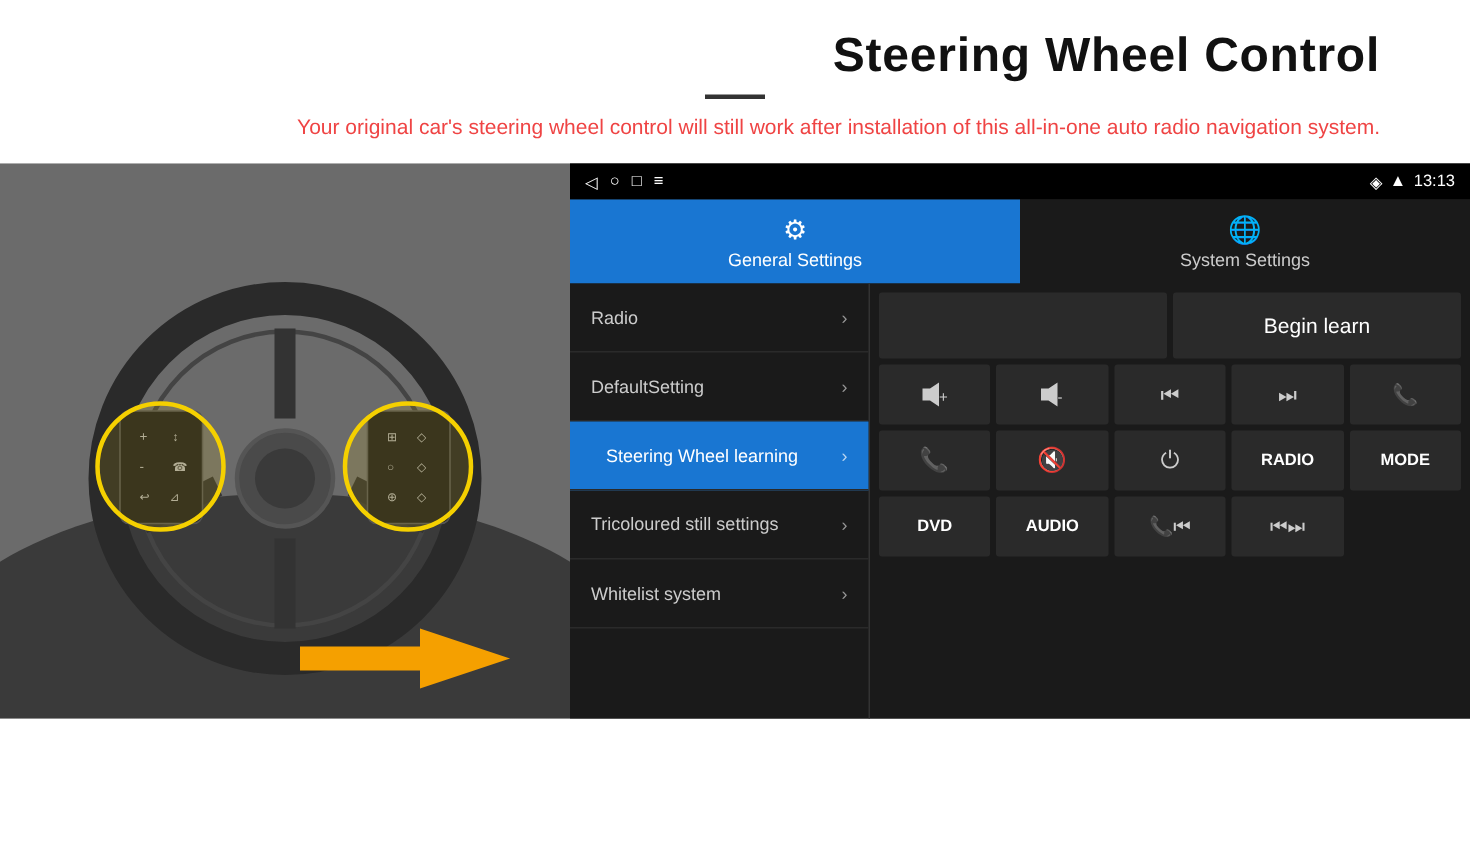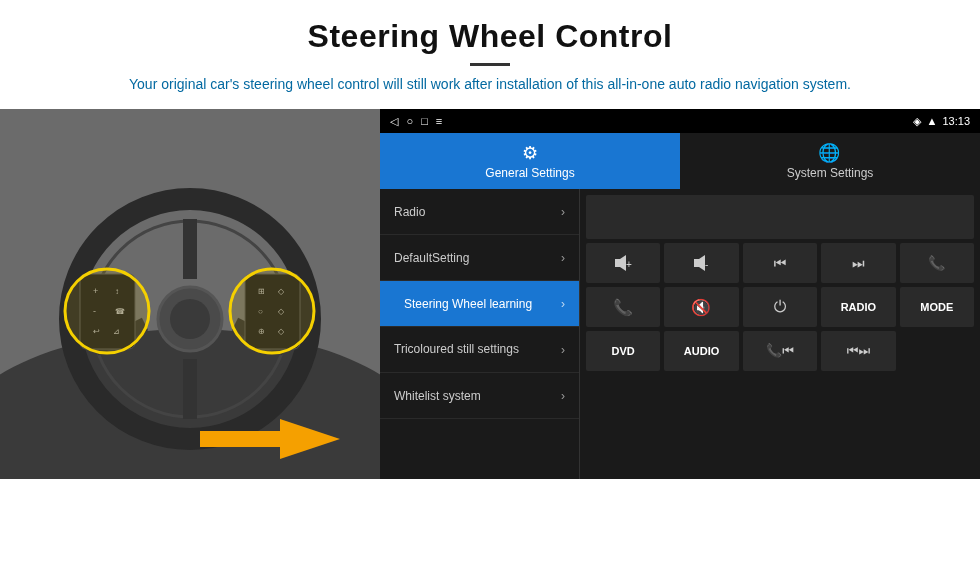--- a/index.html
+++ b/index.html
@@ -5,38 +5,38 @@
     * { box-sizing: border-box; margin: 0; padding: 0; }
     body {
       width: 980px;
       min-height: 564px;
       background: #fff;
       font-family: Arial, sans-serif;
       overflow: hidden;
     }
 
     .page-header {
-      text-align: center;
+      text-align: right;
       padding: 18px 60px 10px;
     }
     .page-title {
       font-size: 32px;
       font-weight: 900;
       color: #111;
       letter-spacing: 0.5px;
     }
     .title-divider {
       width: 40px;
       height: 3px;
       background: #333;
       margin: 8px auto;
     }
     .page-subtitle {
       font-size: 14px;
-      color: #0369a1;
+      color: #ef4444;
       line-height: 1.5;
       margin-top: 6px;
     }
 
     .main-content {
       display: flex;
       width: 980px;
       height: 370px;
       margin-top: 4px;
     }
@@ -317,20 +317,23 @@
         <div class="menu-item">
           <span class="menu-item-label">Whitelist system</span>
           <span class="menu-chevron">›</span>
         </div>
       </div>
 
       <div class="control-panel">
 
         <div class="begin-learn-row">
           <div class="blank-box"></div>
+          <div class="begin-learn-btn">
+            <span>Begin learn</span>
+          </div>
         </div>
 
         <div class="control-grid">
           <div class="ctrl-btn">
             <svg width="22" height="22" viewBox="0 0 22 22">
                 <polygon points="3,7 3,15 8,15 14,19 14,3 8,7" fill="#ccc"></polygon>
                 <text x="14" y="16" fill="#ccc" font-size="10">+</text>
               </svg>
           </div>
           <div class="ctrl-btn">

